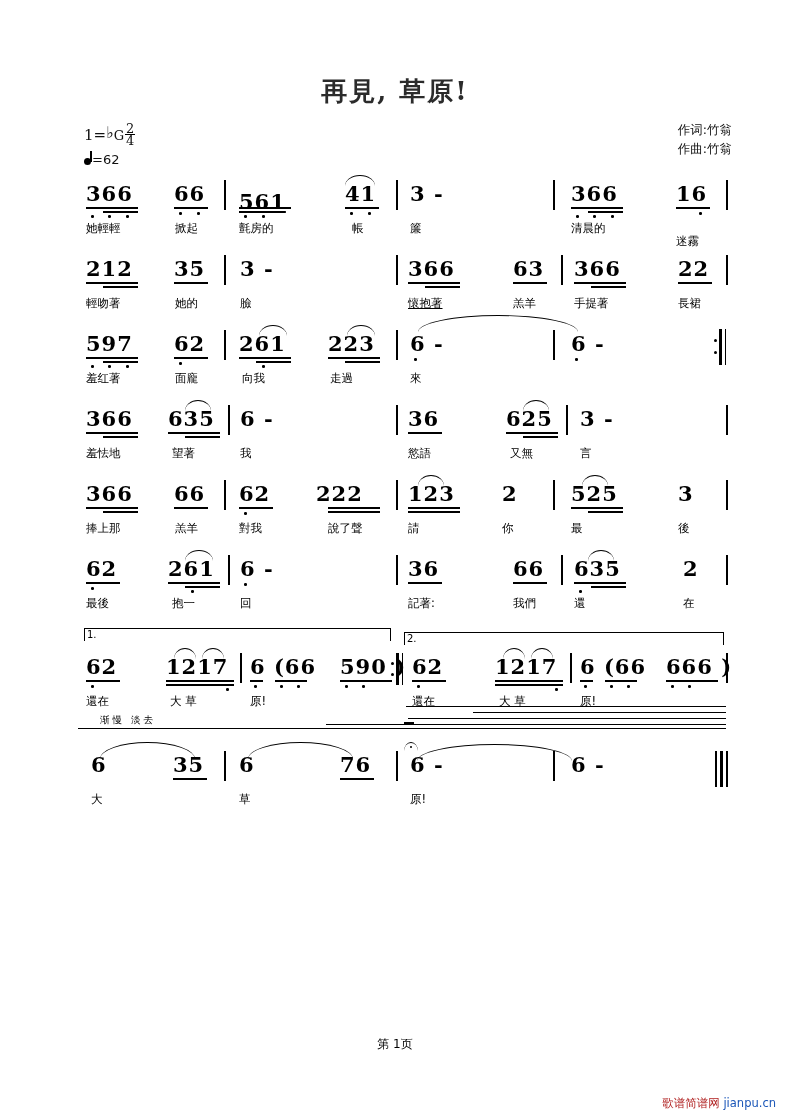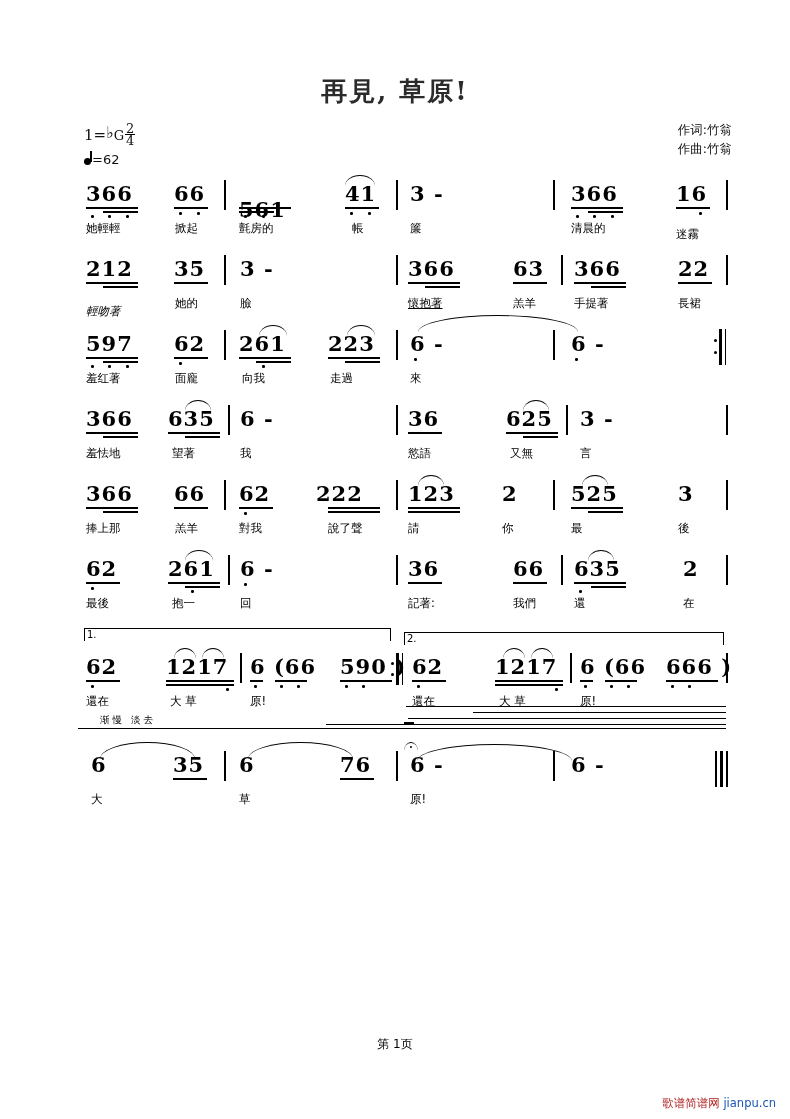--- a/index.html
+++ b/index.html
@@ -140,21 +140,21 @@
   <div class="odot" style="left:126px;top:40px;"></div>
   <div class="lyric" style="left:86px;top:47px;">她輕輕</div>
 
   <div class="note" style="left:174px;top:8px;">66</div>
   <div class="beam" style="left:174px;top:32px;width:34px;"></div>
   <div class="odot" style="left:179px;top:37px;"></div>
   <div class="odot" style="left:197px;top:37px;"></div>
   <div class="lyric" style="left:175px;top:47px;">掀起</div>
   <div class="bar" style="left:224px;top:5px;height:30px;"></div>
 
-  <div class="note" style="left:239px;top:24px;">561</div>
+  <div class="note" style="left:239px;top:16px;text-decoration:underline;">561</div>
   <div class="beam" style="left:239px;top:32px;width:52px;"></div>
   <div class="beam" style="left:239px;top:36px;width:35px;"></div>
   <div class="odot" style="left:244px;top:40px;"></div>
   <div class="odot" style="left:262px;top:40px;"></div>
   <div class="lyric" style="left:239px;top:47px;">氈房的</div>
 
   <div class="slur" style="left:345px;top:0px;width:30px;"></div>
   <div class="note" style="left:345px;top:8px;">41</div>
   <div class="beam" style="left:345px;top:32px;width:34px;"></div>
   <div class="odot" style="left:350px;top:37px;"></div>
@@ -170,29 +170,29 @@
   <div class="beam" style="left:571px;top:32px;width:52px;"></div>
   <div class="beam" style="left:588px;top:36px;width:35px;"></div>
   <div class="odot" style="left:576px;top:40px;"></div>
   <div class="odot" style="left:593px;top:40px;"></div>
   <div class="odot" style="left:611px;top:40px;"></div>
   <div class="lyric" style="left:571px;top:47px;">清晨的</div>
 
   <div class="note" style="left:676px;top:8px;">16</div>
   <div class="beam" style="left:676px;top:32px;width:34px;"></div>
   <div class="odot" style="left:699px;top:37px;"></div>
-  <div class="lyric" style="left:676px;top:53px;">迷霧</div>
+  <div class="lyric" style="left:676px;top:60px;">迷霧</div>
   <div class="bar" style="left:726px;top:5px;height:30px;"></div>
 </div>
 
 <div class="system" style="top:250px;">
   <div class="note" style="left:86px;top:8px;">212</div>
   <div class="beam" style="left:86px;top:32px;width:52px;"></div>
   <div class="beam" style="left:103px;top:36px;width:35px;"></div>
-  <div class="lyric" style="left:86px;top:55px;font-style:italic;">輕吻著</div>
+  <div class="lyric" style="left:86px;top:47px;">輕吻著</div>
 
   <div class="note" style="left:174px;top:8px;">35</div>
   <div class="beam" style="left:174px;top:32px;width:34px;"></div>
   <div class="lyric" style="left:175px;top:47px;">她的</div>
   <div class="bar" style="left:224px;top:5px;height:30px;"></div>
 
   <div class="note" style="left:240px;top:8px;">3 -</div>
   <div class="lyric" style="left:240px;top:47px;">臉</div>
   <div class="bar" style="left:396px;top:5px;height:30px;"></div>
 

